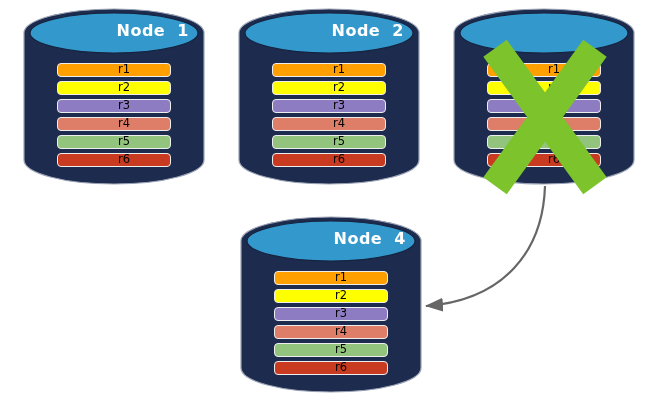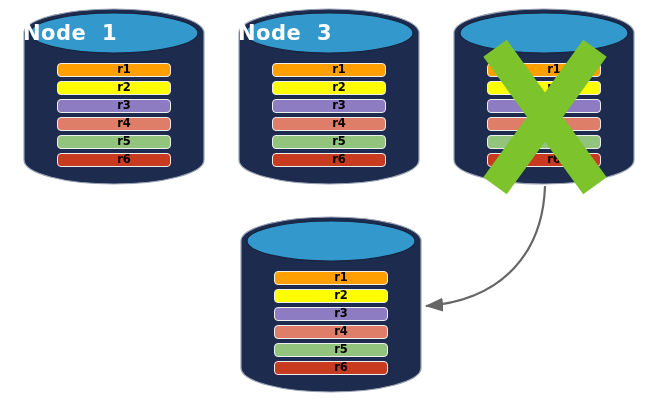--- a/index.html
+++ b/index.html
@@ -9,28 +9,28 @@
   .node{position:absolute;width:182px;height:177px;}
   .pos-1{left:23px;top:8px;}
   .pos-2{left:238px;top:8px;}
   .pos-3{left:453px;top:8px;}
   .pos-4{left:240px;top:216px;}
 
   .cyl{position:absolute;left:0;top:0;}
   .cyl-body{fill:var(--cyl-body,#1C2B4E);stroke:var(--cyl-edge,#9aa3b5);stroke-width:1.2;}
   .cyl-top{fill:var(--cyl-top,#3399CC);stroke:var(--cyl-top-edge,#16233f);stroke-width:1.2;}
 
-  .node-title{position:absolute;top:13px;left:0;right:16px;text-align:left;
-    color:var(--title-color,#fff);font-weight:bold;font-size:21px;letter-spacing:.5px;
+  .node-title{position:absolute;top:13px;left:0;right:16px;text-align:right;
+    color:var(--title-color,#fff);font-weight:bold;font-size:16px;letter-spacing:.5px;
     white-space:pre;}
 
   .records{position:absolute;left:34px;top:55px;width:114px;}
   .rec{height:14px;margin-bottom:4px;box-sizing:border-box;
     border:1px solid var(--rec-border,#eeeeee);border-radius:4px;
-    text-align:center;font-size:11.5px;font-weight:bold;line-height:11px;color:#000;padding-left:20px;}
+    text-align:center;font-size:11.5px;font-weight:normal;line-height:11px;color:#000;padding-left:20px;}
 
   .xmark{position:absolute;left:0;top:0;width:182px;height:177px;}
   .xs{position:absolute;left:92px;top:109px;width:29px;height:170px;
     background:var(--x-color,#7CC32C);}
   .xs-a{transform:translate(-50%,-50%) rotate(36deg);}
   .xs-b{transform:translate(-50%,-50%) rotate(-36deg);}
 
   .arrow-layer{position:absolute;left:0;top:0;z-index:5;pointer-events:none;}
   .arrow-path{fill:none;stroke:var(--arrow-color,#666666);stroke-width:2.2;}
   .arrow-head{fill:var(--arrow-color,#666666);}
@@ -54,21 +54,21 @@
       <div class="rec" style="background: rgb(147, 196, 125);">r5</div>
       <div class="rec" style="background: rgb(201, 59, 32);">r6</div>
     </div>
   </div>
 
   <div class="node pos-2">
     <svg class="cyl" width="182" height="177" viewBox="0 0 182 177">
       <path class="cyl-body" d="M1,25 L1,152 A90,24 0 0 0 181,152 L181,25 A90,24 0 0 0 1,25 Z"></path>
       <ellipse class="cyl-top" cx="91" cy="25" rx="84" ry="20"></ellipse>
     </svg>
-    <div class="node-title">Node  3</div>
+    <div class="node-title">Node  2</div>
     <div class="records">
       <div class="rec" style="background: rgb(255, 160, 0);">r1</div>
       <div class="rec" style="background: rgb(255, 255, 0);">r2</div>
       <div class="rec" style="background: rgb(142, 124, 195);">r3</div>
       <div class="rec" style="background: rgb(222, 126, 104);">r4</div>
       <div class="rec" style="background: rgb(147, 196, 125);">r5</div>
       <div class="rec" style="background: rgb(201, 59, 32);">r6</div>
     </div>
   </div>
 
@@ -89,20 +89,21 @@
       <span class="xs xs-a"></span>
       <span class="xs xs-b"></span>
     </div>
   </div>
 
   <div class="node pos-4">
     <svg class="cyl" width="182" height="177" viewBox="0 0 182 177">
       <path class="cyl-body" d="M1,25 L1,152 A90,24 0 0 0 181,152 L181,25 A90,24 0 0 0 1,25 Z"></path>
       <ellipse class="cyl-top" cx="91" cy="25" rx="84" ry="20"></ellipse>
     </svg>
+    <div class="node-title">Node  4</div>
     <div class="records">
       <div class="rec" style="background: rgb(255, 160, 0);">r1</div>
       <div class="rec" style="background: rgb(255, 255, 0);">r2</div>
       <div class="rec" style="background: rgb(142, 124, 195);">r3</div>
       <div class="rec" style="background: rgb(222, 126, 104);">r4</div>
       <div class="rec" style="background: rgb(147, 196, 125);">r5</div>
       <div class="rec" style="background: rgb(201, 59, 32);">r6</div>
     </div>
   </div>
 

